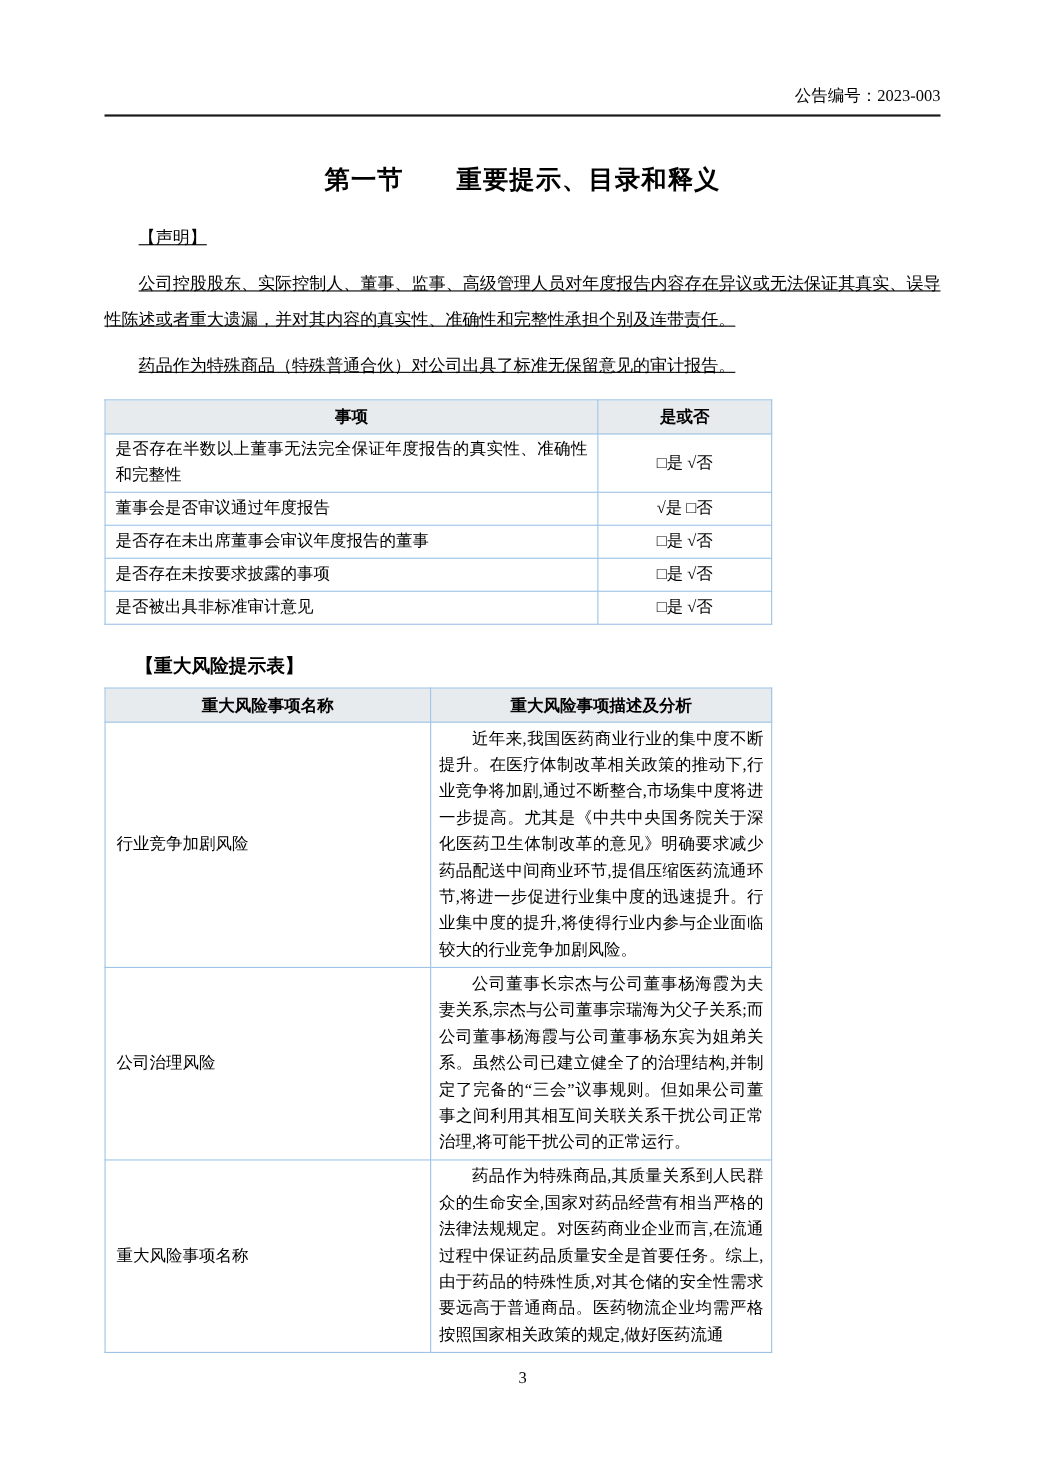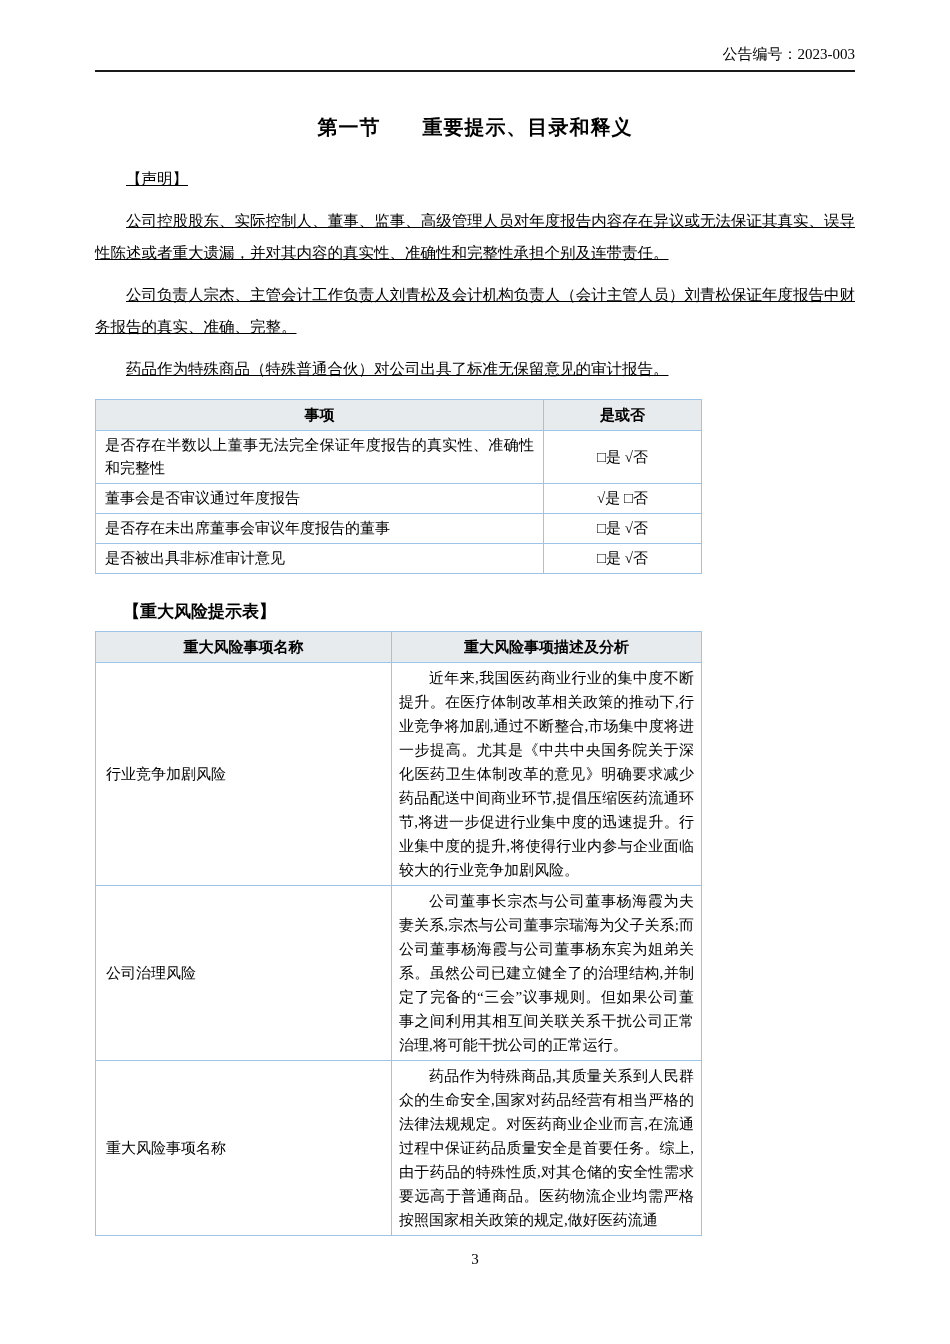--- a/index.html
+++ b/index.html
@@ -8,33 +8,33 @@
     background: #ffffff;
     color: #000;
     font-family: "Liberation Serif", "DejaVu Serif", serif;
     position: relative;
     overflow: hidden;
   }
   .content { width: 760px; margin: 0 auto; }
 
   
   .doc-header {
-    padding-top: 44px;
+    padding-top: 78px;
     text-align: right;
     font-size: 15px;
     line-height: 20px;
     border-bottom: 2px solid #1a1a1a;
     padding-bottom: 6px;
   }
 
   
   .doc-title {
     margin-top: 42px;
     text-align: center;
-    font-size: 20px;
+    font-size: 23px;
     font-weight: bold;
     font-family: "Liberation Sans", "DejaVu Sans", sans-serif;
     letter-spacing: 1px;
   }
 
   
   .declaration { margin-top: 22px; font-size: 15.5px; }
   .decl-heading { text-indent: 2em; line-height: 32px; margin: 0; }
   .declaration p {
     margin: 10px 0 0 0;
@@ -112,21 +112,20 @@
 
   <div class="doc-header">
     <span>公告编号：2023-003</span>
   </div>
 
   <div class="doc-title">第一节　　重要提示、目录和释义</div>
 
   <div class="declaration">
     <p class="decl-heading">【声明】</p>
     <p>公司控股股东、实际控制人、董事、监事、高级管理人员对年度报告内容存在异议或无法保证其真实、误导性陈述或者重大遗漏，并对其内容的真实性、准确性和完整性承担个别及连带责任。</p>
-    <p>公司负责人宗杰、主管会计工作负责人刘青松及会计机构负责人（会计主管人员）刘青松保证年度报告中财务报告的真实、准确、完整。</p>
     <p>药品作为特殊商品（特殊普通合伙）对公司出具了标准无保留意见的审计报告。</p>
   </div>
 
   <table class="compliance-table">
     <colgroup>
       <col>
       <col class="col-answer">
     </colgroup>
     <thead>
       <tr>
@@ -141,20 +140,24 @@
       </tr>
       <tr>
         <td class="item-cell">董事会是否审议通过年度报告</td>
         <td class="answer-cell">√是 □否</td>
       </tr>
       <tr>
         <td class="item-cell">是否存在未出席董事会审议年度报告的董事</td>
         <td class="answer-cell">□是 √否</td>
       </tr>
       <tr>
+        <td class="item-cell">是否存在未按要求披露的事项</td>
+        <td class="answer-cell">□是 √否</td>
+      </tr>
+      <tr>
         <td class="item-cell">是否被出具非标准审计意见</td>
         <td class="answer-cell">□是 √否</td>
       </tr>
     </tbody>
   </table>
 
   <div class="risk-heading">【重大风险提示表】</div>
 
   <table class="risk-table">
     <colgroup>

